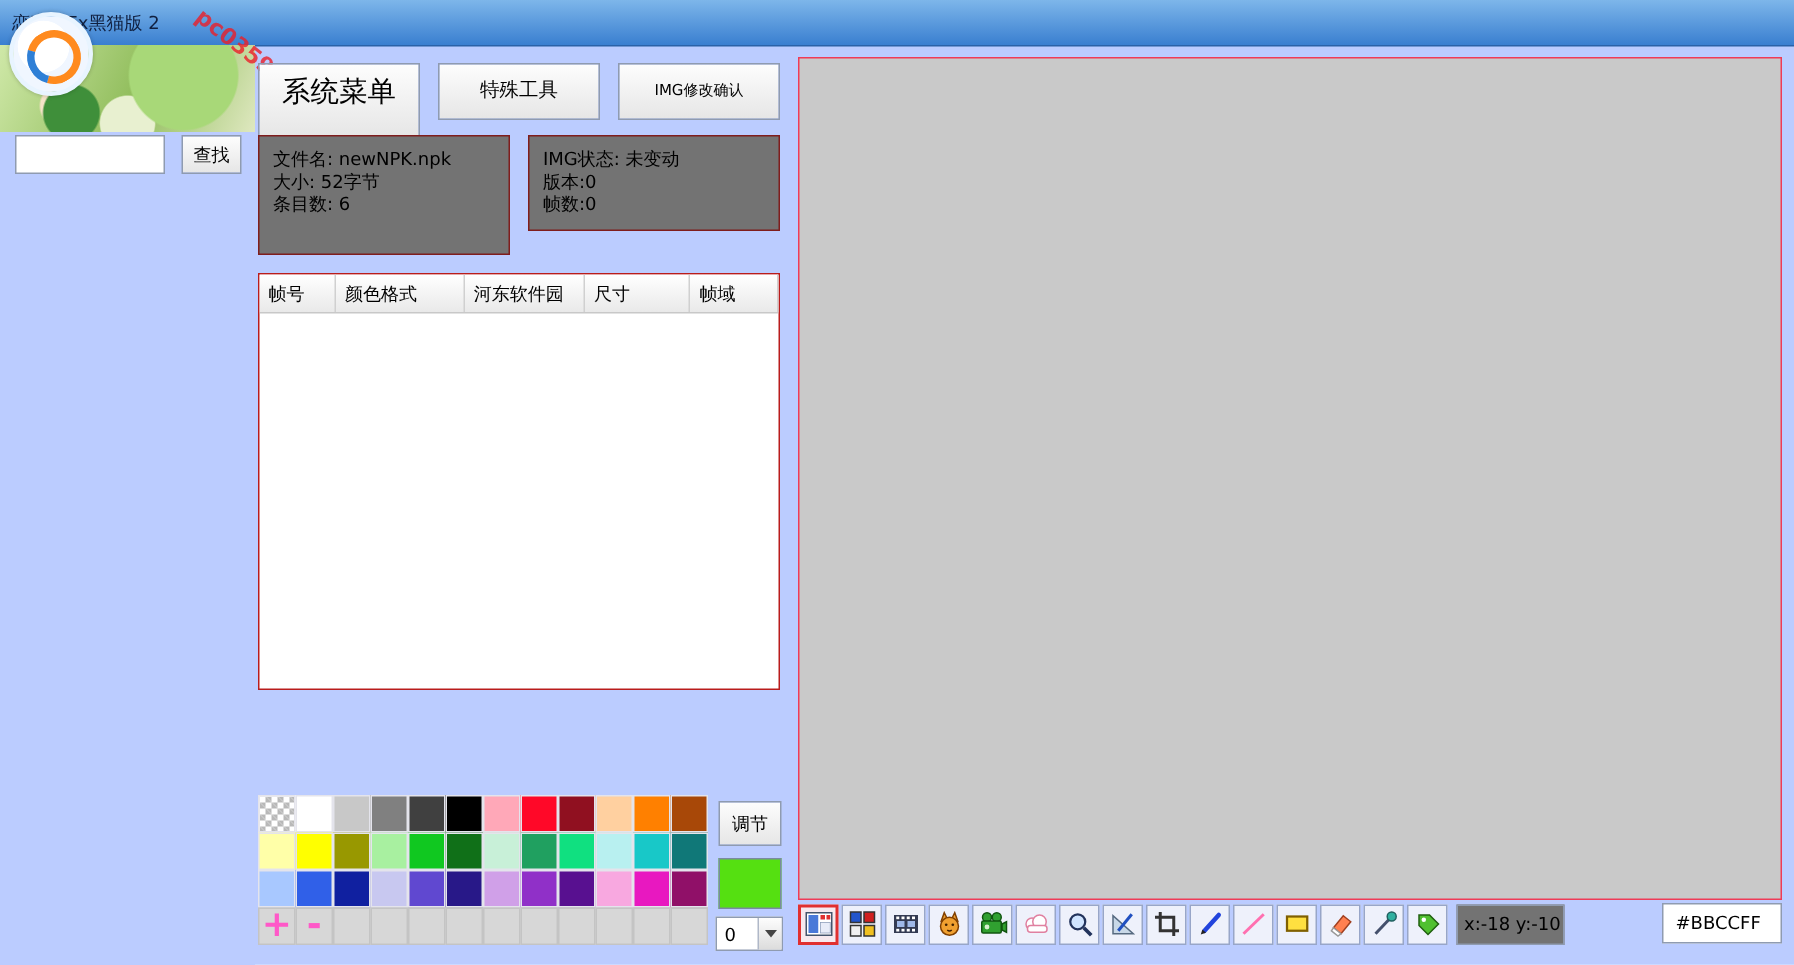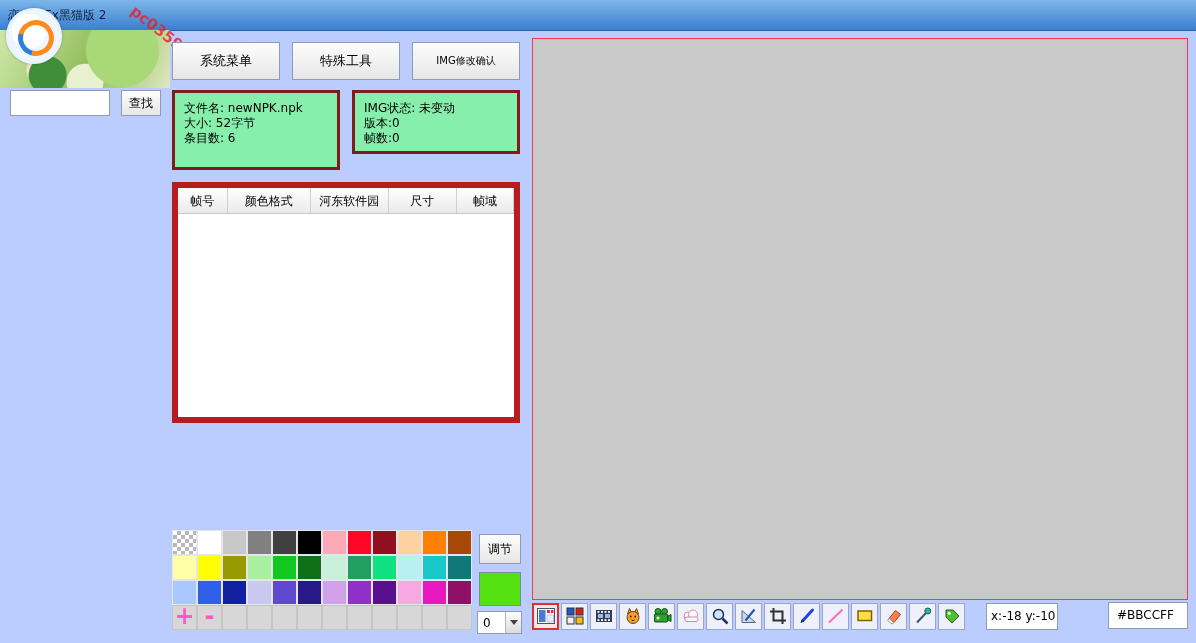--- a/index.html
+++ b/index.html
@@ -28,21 +28,21 @@
   .wm-logo::before{content:"";position:absolute;left:9px;top:9px;width:26px;height:26px;
     border-radius:50%;border:5px solid #ff8a1e;border-left-color:#2e7fd6;transform:rotate(-30deg);}
   .wm-site{position:absolute;left:62px;top:16px;font-size:22px;font-weight:bold;color:#1e6fd0;
     text-shadow:-1px -1px 0 #fff,1px -1px 0 #fff,-1px 1px 0 #fff,1px 1px 0 #fff;letter-spacing:2px;}
   .wm-url{position:absolute;left:138px;top:2px;font-size:15px;color:rgba(235,30,40,.8);
     transform:rotate(38deg);transform-origin:left top;font-weight:bold;}
 
   
   .btn{position:absolute;background:linear-gradient(#fdfdfd,#e6e6e6);
     border:1px solid #8f9bb0;text-align:center;cursor:default;box-sizing:border-box;}
-  .b-sys{left:172px;top:42px;width:108px;height:38px;line-height:36px;font-size:13px;}
+  .b-sys{left:172px;top:42px;width:108px;height:50px;line-height:36px;font-size:19px;}
   .b-tool{left:292px;top:42px;width:108px;height:38px;line-height:36px;font-size:13px;}
   .b-img{left:412px;top:42px;width:108px;height:38px;line-height:36px;font-size:10px;}
   .b-find{left:121px;top:90px;width:40px;height:26px;line-height:24px;}
   .b-adjust{left:479px;top:534px;width:42px;height:30px;line-height:28px;}
 
   
   .search{position:absolute;left:10px;top:90px;width:100px;height:26px;box-sizing:border-box;
     border:1px solid #8f9bb0;background:#fff;font-family:inherit;font-size:12px;padding:0 4px;}
 
   
@@ -50,28 +50,28 @@
     background:#fff;border:1px solid #8f9bb0;box-sizing:border-box;}
   .imglist-header{padding:7px 6px;font-size:12px;}
   .hscroll{position:absolute;left:1px;right:1px;bottom:1px;height:18px;background:#f0f0f0;
     display:flex;align-items:stretch;}
   .hs-arr{width:17px;background:#f0f0f0;border:1px solid #d0d0d0;box-sizing:border-box;
     font-size:10px;line-height:16px;text-align:center;color:#555;}
   .hs-track{flex:1;position:relative;}
   .hs-thumb{position:absolute;left:0;top:0;bottom:0;width:82%;background:#dcdcdc;border:1px solid #c0c0c0;box-sizing:border-box;}
 
   
-  .panel{position:absolute;background:#86efac;border:3px solid #7f1d1d;box-sizing:border-box;
+  .panel{position:absolute;background:#737373;border:1px solid #7f1d1d;box-sizing:border-box;
     padding:8px 9px;line-height:15px;font-size:12px;}
   .p-file{left:172px;top:90px;width:168px;height:80px;}
   .p-img{left:352px;top:90px;width:168px;height:64px;}
 
   
-  .ftable{position:absolute;left:172px;top:182px;width:348px;height:241px;background:#fff;
-    border:6px solid #b91c1c;box-sizing:border-box;overflow:hidden;text-align:center;}
+  .ftable{position:absolute;left:172px;top:182px;width:348px;height:278px;background:#fff;
+    border:1px solid #b91c1c;box-sizing:border-box;overflow:hidden;}
   .thead{display:flex;height:25px;border-bottom:1px solid #c8c8c8;background:linear-gradient(#ffffff,#e9e9e9);}
   .thead .th{box-sizing:border-box;padding:5px 6px;font-size:12px;border-right:1px solid #d0d0d0;
     white-space:nowrap;overflow:hidden;}
 
   
   .palette{position:absolute;left:172px;top:530px;width:300px;height:100px;
     display:grid;grid-template-columns:repeat(12,25px);grid-auto-rows:25px;background:#c9c9c9;}
   .pcell{box-sizing:border-box;border:1px solid #e4e4ec;}
   .pcell.checker{background:#fff;
     background-image:linear-gradient(45deg,#b8b8b8 25%,transparent 25%,transparent 75%,#b8b8b8 75%),
@@ -95,21 +95,21 @@
 
   
   .canvas{position:absolute;left:532px;top:38px;width:656px;height:562px;
     border:1px solid #ef3b57;box-sizing:border-box;}
 
   
   .btoolbar{position:absolute;left:532px;top:601px;height:30px;display:flex;gap:2px;align-items:center;}
   .tool{width:27px;height:27px;background:#eef1fb;border:1px solid #98a6c8;box-sizing:border-box;
     display:flex;align-items:center;justify-content:center;}
   .tool.selected{border:2px solid #e03030;background:#f6e9ee;}
-  .coords{margin-left:19px;width:72px;height:27px;background:#ffffff;border:1px solid #8f9bb0;
+  .coords{margin-left:4px;width:72px;height:27px;background:#737373;border:1px solid #8f9bb0;
     box-sizing:border-box;font-size:12px;line-height:25px;padding-left:4px;white-space:nowrap;}
   .hexbox{position:absolute;left:1108px;top:602px;width:80px;height:27px;background:#fff;
     border:1px solid #8f9bb0;box-sizing:border-box;font-size:12px;line-height:25px;padding-left:8px;}
 </style>
 </head>
 <body>
 
 <div class="window" style="background-color: rgb(187, 204, 255);">
 
   <div class="titlebar">

